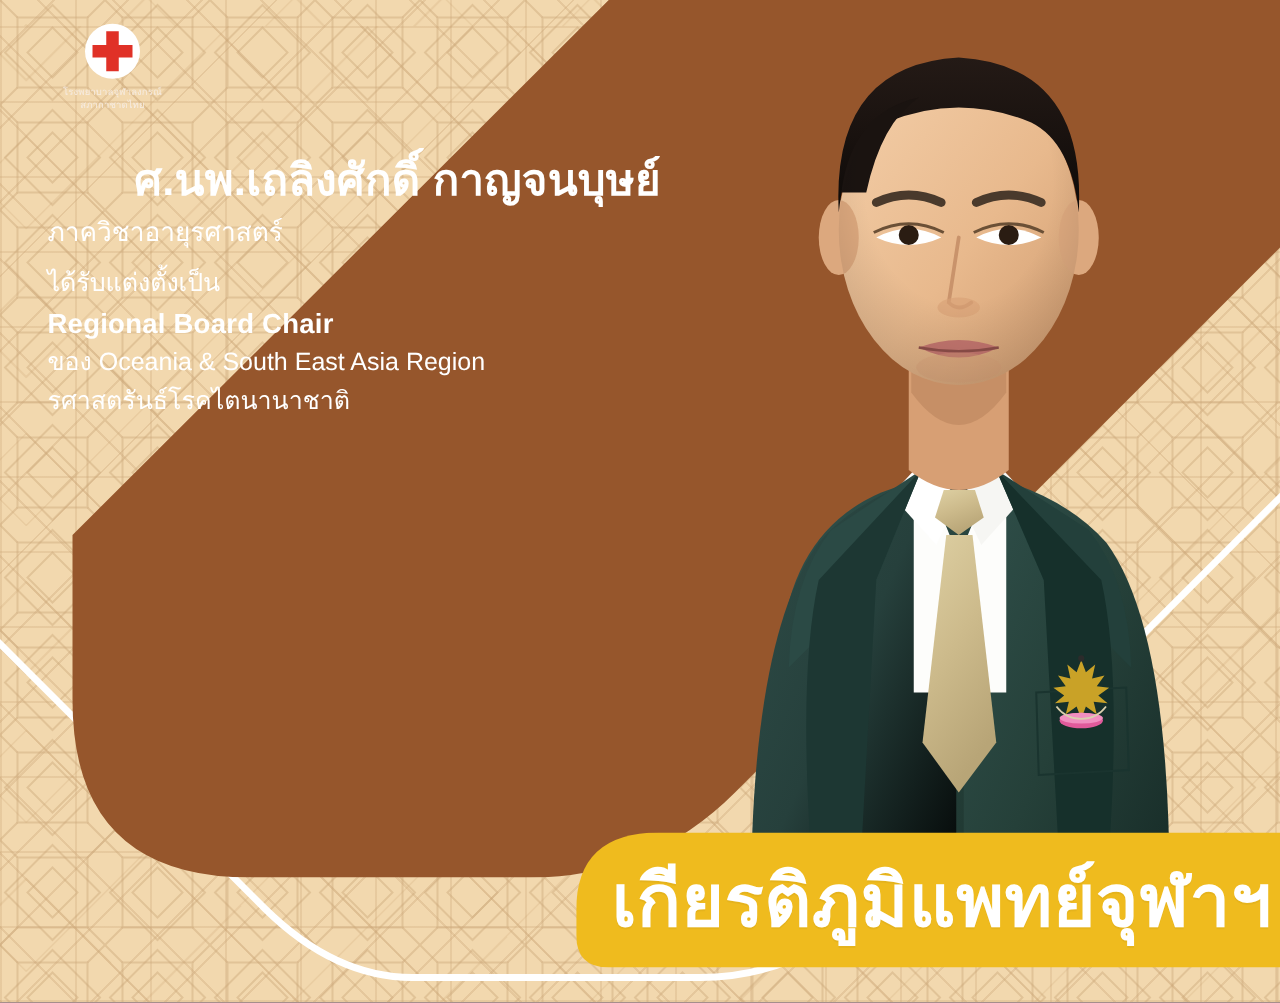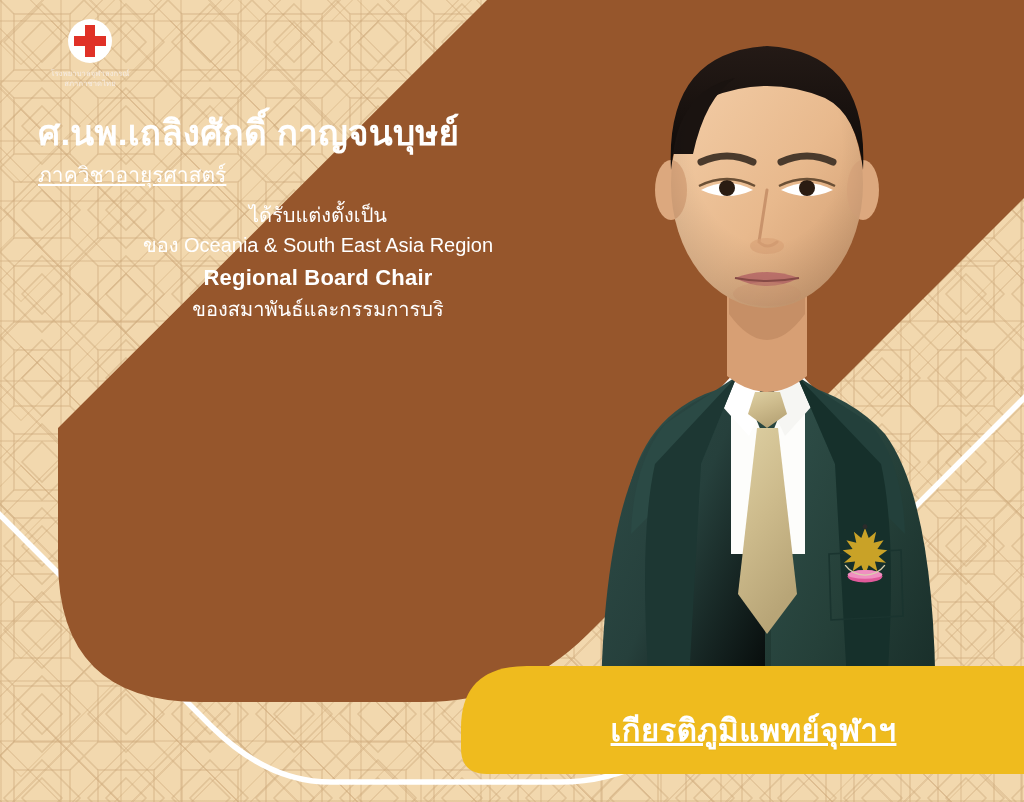--- a/index.html
+++ b/index.html
@@ -69,42 +69,41 @@
     letter-spacing:.1px;white-space:pre-line;
   }
 
   
   .copy{
     position:absolute;left:38px;top:112px;width:560px;z-index:8;
     color:#ffffff;
   }
   .name{
     font-size:35px;font-weight:700;letter-spacing:.2px;
-    line-height:1.22;margin:0 0 6px 0;
+    line-height:1.22;margin:12px 0 6px 0;text-align:center;
   }
   .dept{
-    font-size:21px;font-weight:400;line-height:1.3;margin:0 0 12px 0;text-decoration:underline;
+    font-size:21px;font-weight:400;line-height:1.3;margin:0 0 12px 0;
   }
   .line{
-    font-size:20px;font-weight:400;line-height:1.52;margin:0;text-align:center;
+    font-size:20px;font-weight:400;line-height:1.52;margin:0;
   }
   .line.bold{font-weight:700;font-size:22px;line-height:1.5;letter-spacing:.2px;}
 
   
   .ribbon{
     position:absolute;left:461px;top:666px;
     width:563px;height:108px;z-index:9;
   }
   .ribbon-label{
-    position:absolute;left:0;top:10px;width:563px;height:108px;
+    position:absolute;left:0;top:0;width:563px;height:108px;
     display:flex;align-items:center;justify-content:center;
-    color:#ffffff;font-size:31px;font-weight:700;letter-spacing:.5px;
+    color:#ffffff;font-size:58px;font-weight:700;letter-spacing:.5px;
     padding-left:22px;box-sizing:border-box;
     text-shadow:0 1px 0 rgba(0,0,0,.04);
-    text-decoration:underline;
   }
 </style>
 </head>
 <body>
 
 <div id="stage">
 
   <div class="bg-pattern"></div>
   <div class="bg-pattern2"></div>
 
@@ -308,23 +307,23 @@
 สภากาชาดไทย</div>
     </div>
 
 
   </div>
 
   <div class="copy">
     <h1 class="name">ศ.นพ.เถลิงศักดิ์ กาญจนบุษย์</h1>
     <p class="dept">ภาควิชาอายุรศาสตร์</p>
     <p class="line">ได้รับแต่งตั้งเป็น</p>
+    <p class="line bold">Regional Board Chair</p>
     <p class="line">ของ Oceania &amp; South East Asia Region</p>
-    <p class="line bold">Regional Board Chair</p>
-    <p class="line">ของสมาพันธ์และกรรมการบริ</p>
+    <p class="line">รศาสตรันธ์โรคไตนานาชาติ</p>
   </div>
 
   <div class="ribbon">
     <svg viewBox="0 0 563 108" preserveAspectRatio="none" style="position:absolute;left:0;top:0;width:563px;height:108px;">
       <path d="M 66 0 H 563 V 108 H 26 Q 0 108 0 82 L 0 62 Q 0 0 66 0 Z" fill="#efbb1e"></path>
     </svg>
     <div class="ribbon-label">เกียรติภูมิแพทย์จุฬาฯ</div>
   </div>
 
 </div>

